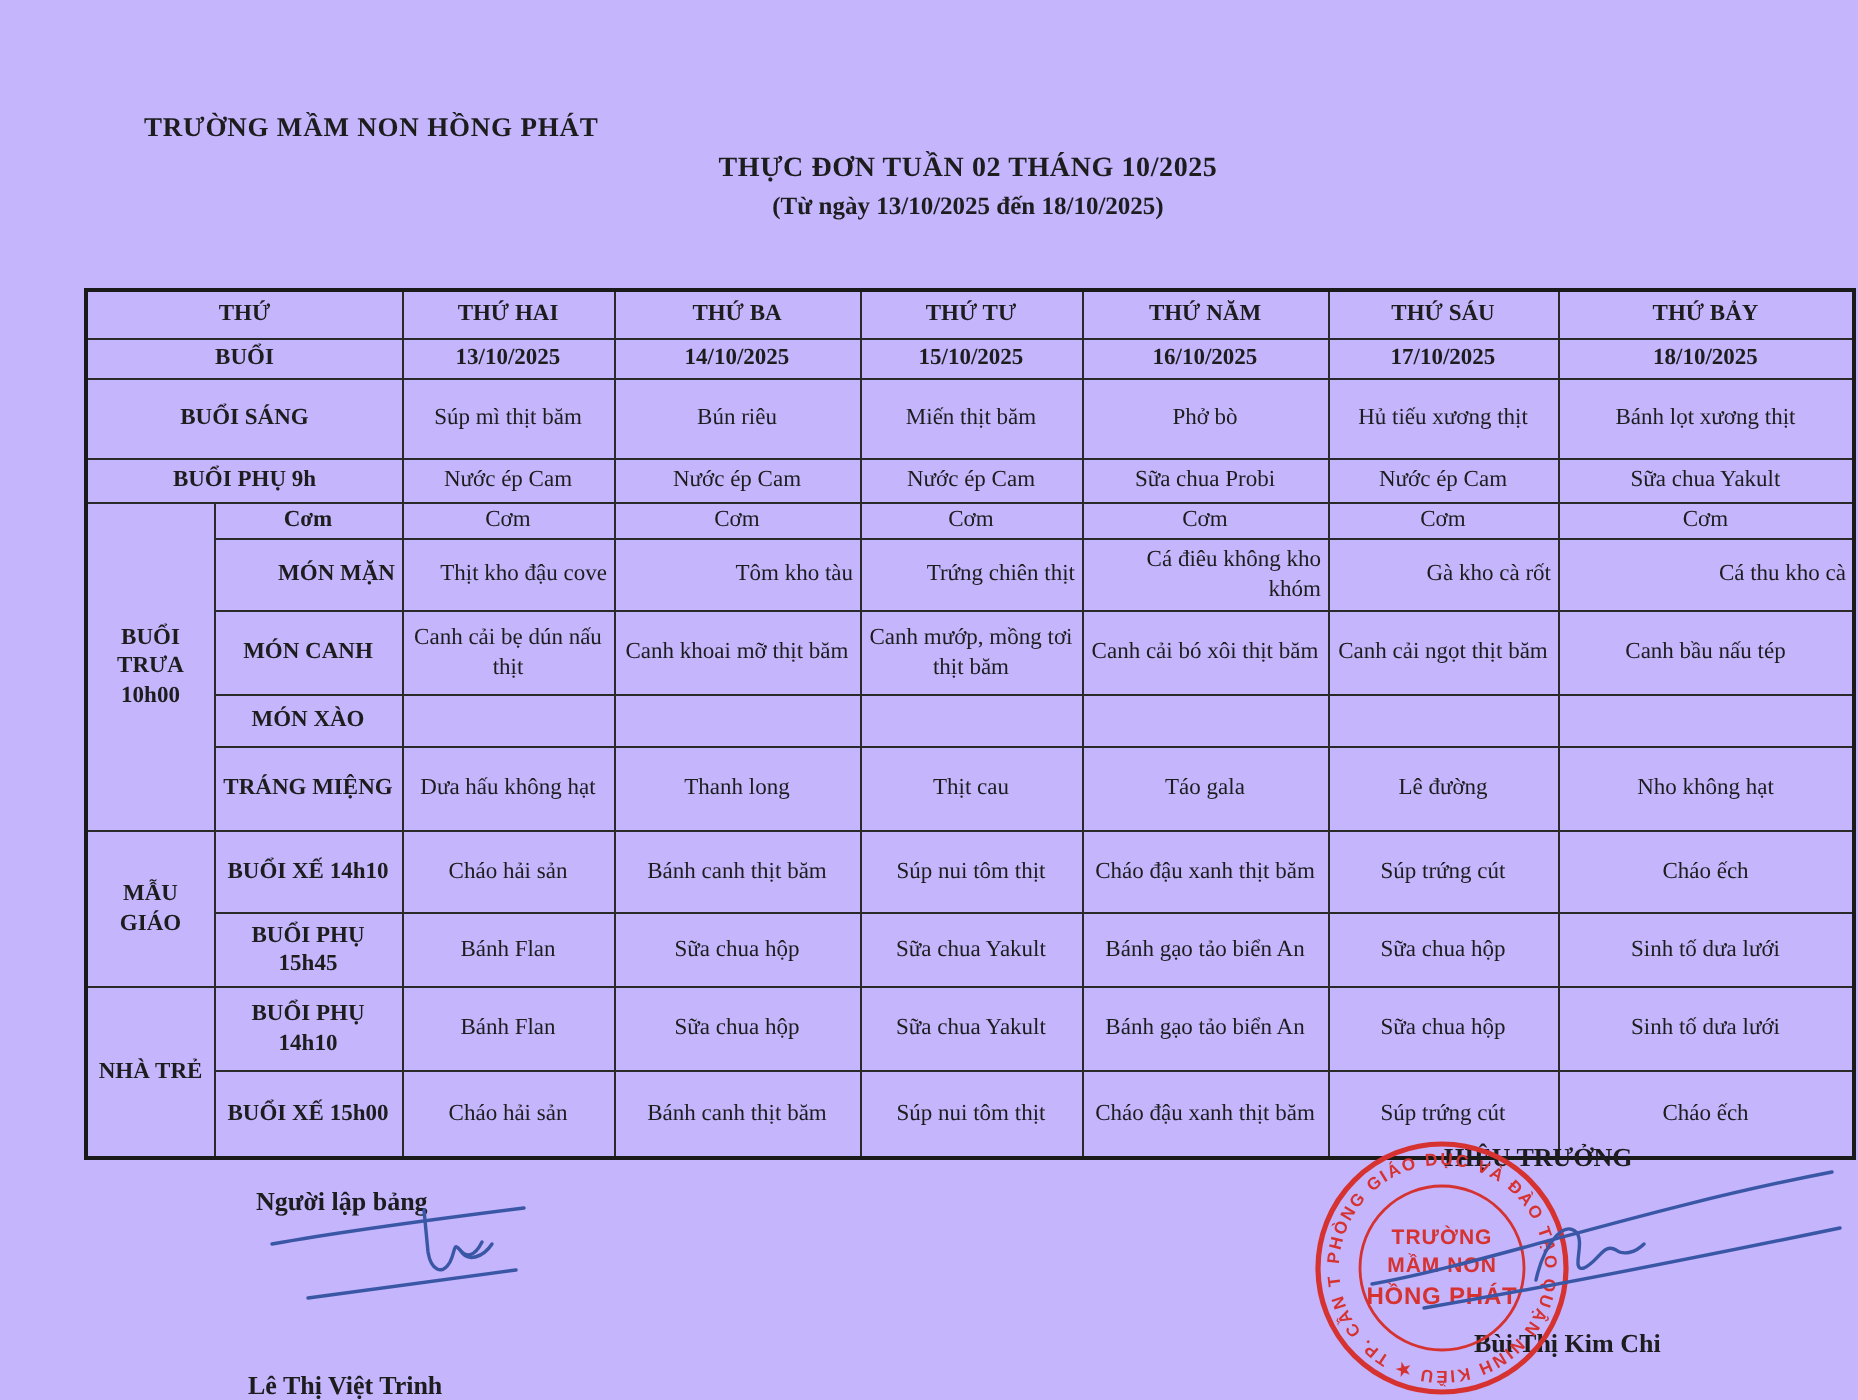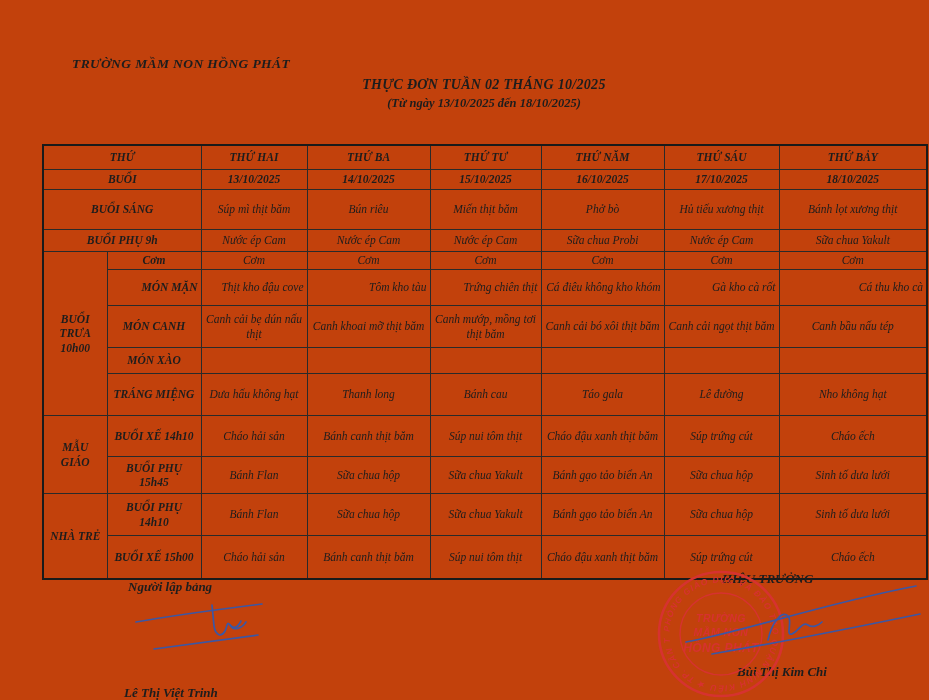--- a/index.html
+++ b/index.html
@@ -3,21 +3,21 @@
 <meta charset="utf-8">
 <style>
   html,body{margin:0;padding:0;}
   body{
     width:929px;height:700px;
     background:#f4f4f2;
     font-family:"Liberation Serif","DejaVu Serif",serif;
     color:#1d1d1d;
   }
   .page{
-    position:relative;width:929px;height:700px;background:#c2410c;overflow:hidden;font-style:italic;
+    position:relative;width:929px;height:700px;background:#c4b5fd;overflow:hidden;
   }
   .school-name{
     position:absolute;left:72px;top:56px;
     font-size:13.5px;font-weight:bold;letter-spacing:.4px;
   }
   .title-wrap{position:absolute;left:42px;top:77px;width:884px;text-align:center;}
   .doc-title{font-size:14px;font-weight:bold;letter-spacing:.3px;}
   .doc-subtitle{font-size:12.5px;font-weight:bold;margin-top:3px;}
 
   table.menu-table{
@@ -38,21 +38,21 @@
   tr.r7 td{height:39px;} tr.r8 td{height:23px;}
   tr.r9 td{height:39px;} tr.r10 td{height:38px;}
   tr.r11 td{height:34px;} tr.r12 td{height:39px;}
   tr.r13 td{height:40px;}
   .lbl{font-weight:bold;font-size:12px;}
   .corner-top{text-align:right;padding-right:6px;}
   .corner-bottom{text-align:left;padding-left:4px;}
   .day-name,.day-date{font-weight:bold;font-size:12px;}
 
   .footer-label{position:absolute;font-size:13px;font-weight:bold;}
-  .preparer-role{left:128px;top:579px;}
+  .preparer-role{left:128px;top:593px;}
   .preparer-name{left:124px;top:661px;margin-top:24px;}
   .approver-role{left:722px;top:571px;}
   .approver-name{left:737px;top:664px;}
   .sig-svg{position:absolute;}
   .sig-left{left:130px;top:592px;}
   .sig-right{left:672px;top:580px;}
   .stamp-svg{position:absolute;left:648px;top:566px;}
 </style>
 </head>
 <body>
@@ -148,21 +148,21 @@
         <td></td>
         <td></td>
         <td></td>
         <td></td>
         <td></td>
       </tr>
       <tr class="r9">
         <td class="lbl">TRÁNG MIỆNG</td>
         <td>Dưa hấu không hạt</td>
         <td>Thanh long</td>
-        <td>Bánh cau</td>
+        <td>Thịt cau</td>
         <td>Táo gala</td>
         <td>Lê đường</td>
         <td>Nho không hạt</td>
       </tr>
       <tr class="r10">
         <td rowspan="2" class="lbl">MẪU GIÁO</td>
         <td class="lbl">BUỔI XẾ 14h10</td>
         <td>Cháo hải sản</td>
         <td>Bánh canh thịt băm</td>
         <td>Súp nui tôm thịt</td>

